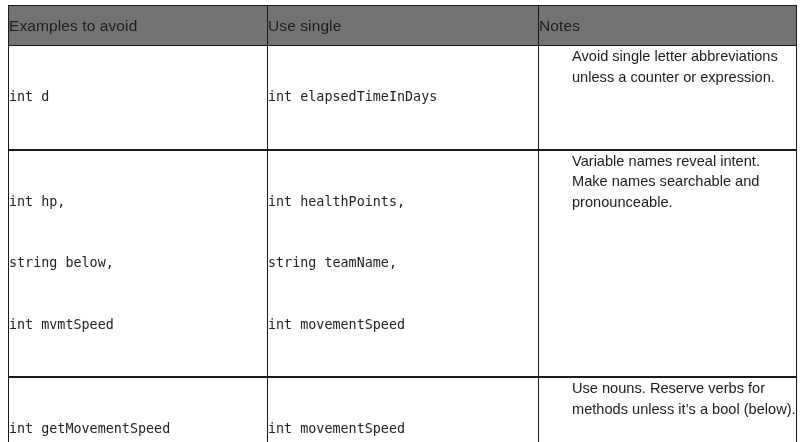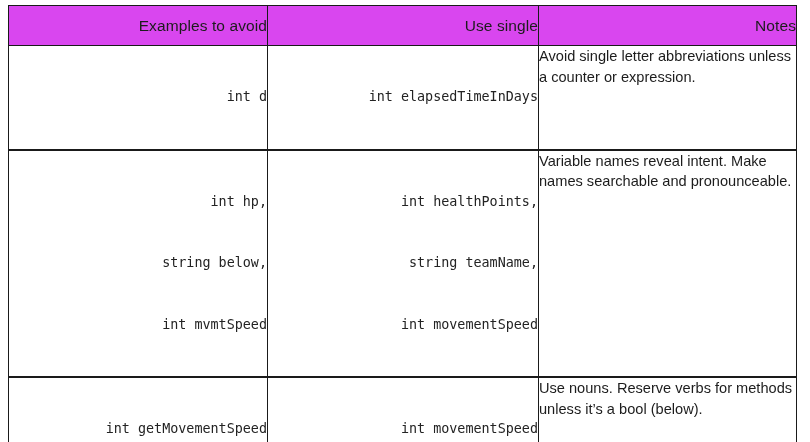--- a/index.html
+++ b/index.html
@@ -35,24 +35,24 @@
 
   table.naming-table th,
   table.naming-table td {
     border: 1px solid #1a1a1a;
     vertical-align: top;
     padding: 0;
   }
 
   
   thead th {
-    background: #d946ef;
+    background: #737373;
     height: 39px;
     padding: 0 0 0 14px;
-    text-align: right;
+    text-align: left;
     font-weight: normal;
     border-bottom: 2px solid #1a1a1a;
   }
   .th-label {
     display: block;
     font-family: "Liberation Sans", sans-serif;
     font-size: 15.5px;
     line-height: 39px;
     color: #1c1c1c;
     letter-spacing: 0.1px;
@@ -62,32 +62,33 @@
   
   tbody td {
     padding: 11px 10px 12px 14px;
   }
   tbody tr td:first-child,
   tbody tr td:nth-child(2) {
     border-bottom: 2px solid #1a1a1a;
   }
   tbody tr td:nth-child(3) {
     border-bottom: 2px solid #1a1a1a;
+    padding-left: 33px;
   }
   tbody tr:last-child td { border-bottom: 1.5px solid #1a1a1a; }
 
   .code-cell {
     font-family: "DejaVu Sans Mono", "Liberation Mono", monospace;
     font-size: 13.4px;
     line-height: 20.5px;
     color: #232323;
     white-space: pre;
     letter-spacing: 0px;
   }
-  .code-line { display: block; text-align: right; }
+  .code-line { display: block; }
 
   .note-cell {
     font-family: "Liberation Sans", sans-serif;
     font-size: 14.6px;
     line-height: 20.5px;
     color: #1c1c1c;
     padding-left: 12px;
     padding-right: 4px;
   }
 

